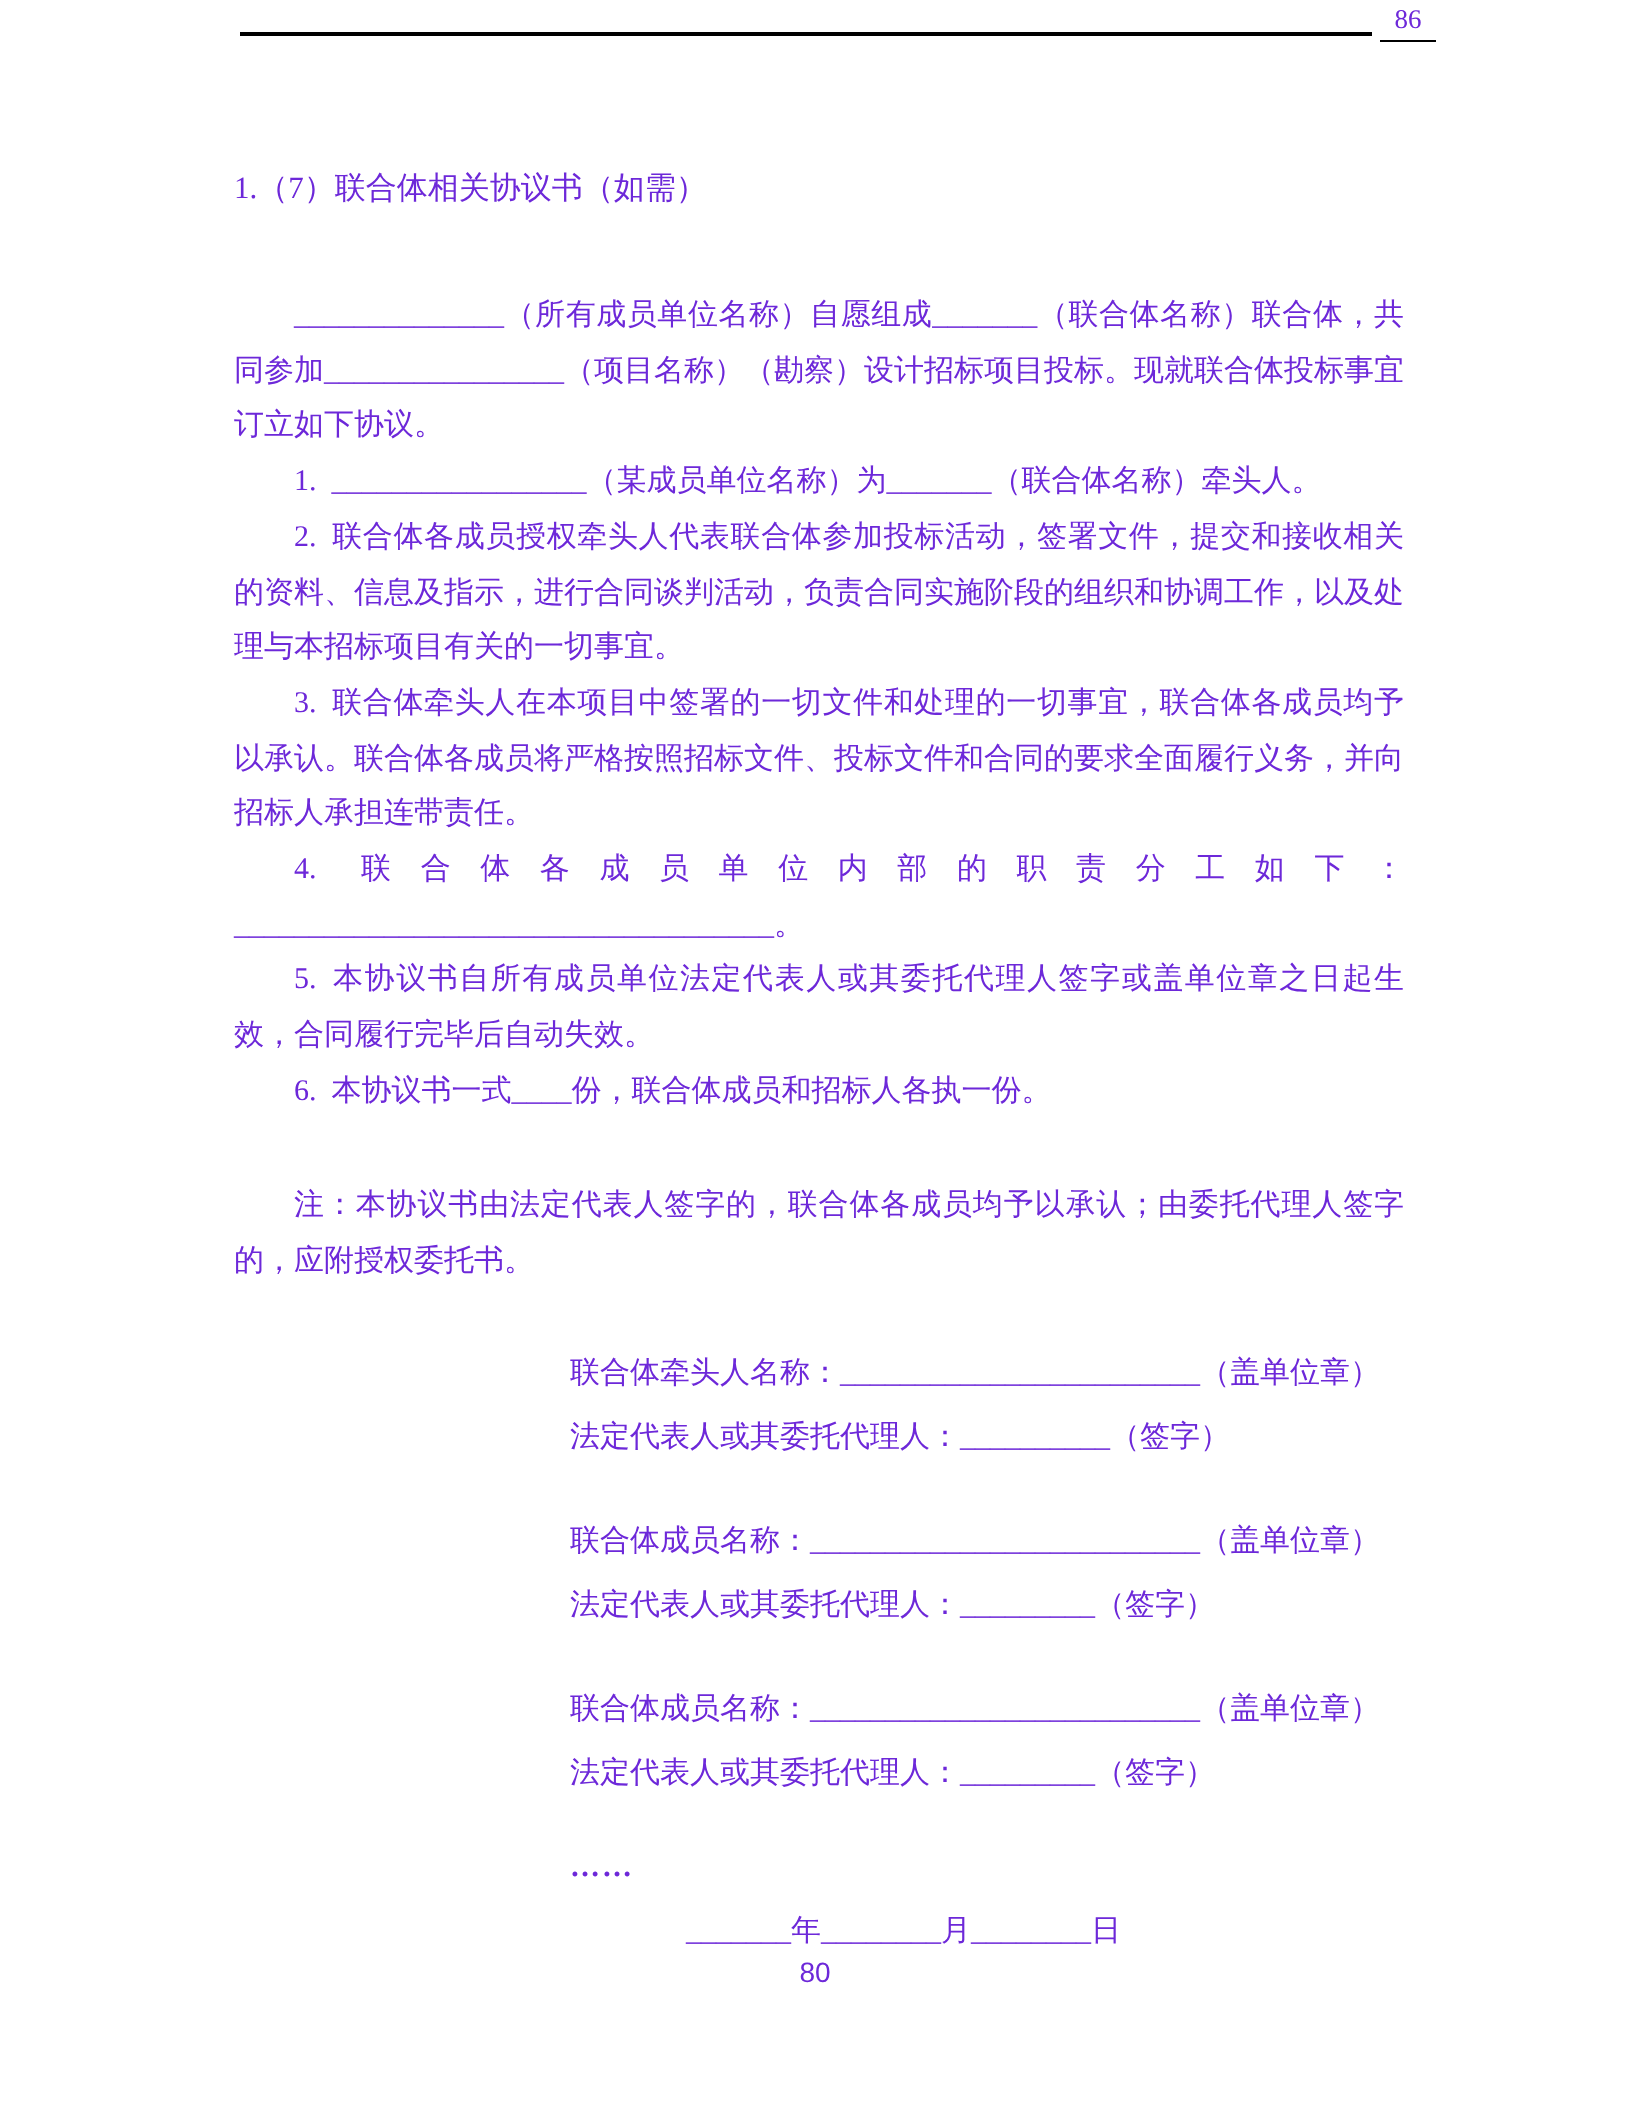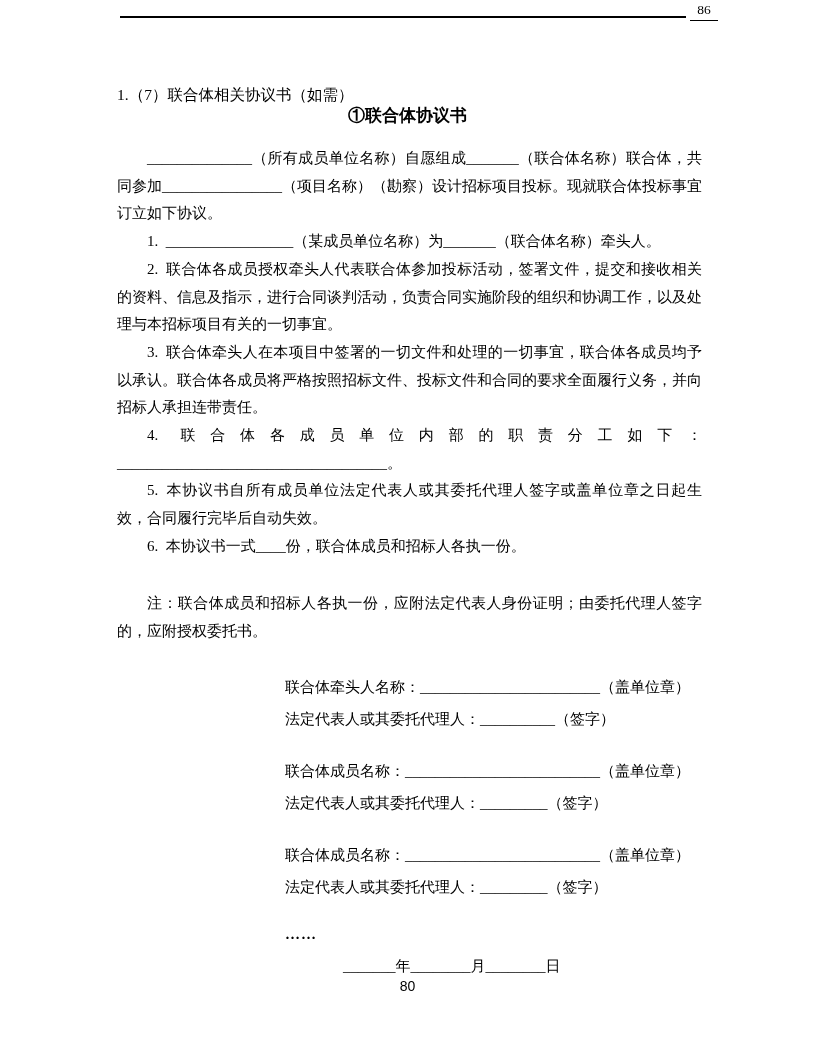--- a/index.html
+++ b/index.html
@@ -5,21 +5,21 @@
   html, body {
     margin: 0;
     padding: 0;
     background: #ffffff;
   }
   .page {
     position: relative;
     width: 815px;
     height: 1055px;
     background: #ffffff;
-    color: #000000;
+    color: #6d28d9;
     font-family: "Liberation Serif", "DejaVu Serif", serif;
     overflow: hidden;
   }
   
   .header-rule {
     position: absolute;
     top: 16px;
     left: 120px;
     width: 566px;
     height: 2px;
@@ -123,34 +123,33 @@
 </style>
 </head>
 <body>
 
 <div class="page">
 
   <div class="header-rule"></div>
   <div class="page-num-top">86</div>
 
   <div class="section-title">1.（7）联合体相关协议书（如需）</div>
-  <div class="doc-heading">①联合体协议书</div>
 
   <div class="body-text">
     <p>______________（所有成员单位名称）自愿组成_______（联合体名称）联合体，共同参加________________（项目名称）（勘察）设计招标项目投标。现就联合体投标事宜订立如下协议。</p>
     <p>1. _________________（某成员单位名称）为_______（联合体名称）牵头人。</p>
     <p>2. 联合体各成员授权牵头人代表联合体参加投标活动，签署文件，提交和接收相关的资料、信息及指示，进行合同谈判活动，负责合同实施阶段的组织和协调工作，以及处理与本招标项目有关的一切事宜。</p>
     <p>3. 联合体牵头人在本项目中签署的一切文件和处理的一切事宜，联合体各成员均予以承认。联合体各成员将严格按照招标文件、投标文件和合同的要求全面履行义务，并向招标人承担连带责任。</p>
     <p>4. 联合体各成员单位内部的职责分工如下：____________________________________。</p>
     <p>5. 本协议书自所有成员单位法定代表人或其委托代理人签字或盖单位章之日起生效，合同履行完毕后自动失效。</p>
     <p>6. 本协议书一式____份，联合体成员和招标人各执一份。</p>
   </div>
 
   <div class="note-text">
-    <p>注：联合体成员和招标人各执一份，应附法定代表人身份证明；由委托代理人签字的，应附授权委托书。</p>
+    <p>注：本协议书由法定代表人签字的，联合体各成员均予以承认；由委托代理人签字的，应附授权委托书。</p>
   </div>
 
   <div class="signatures">
 
     <div class="sig-block">
       <div class="sig-line">联合体牵头人名称：________________________（盖单位章）</div>
       <div class="sig-line">法定代表人或其委托代理人：__________（签字）</div>
     </div>
 
     <div class="sig-block">

